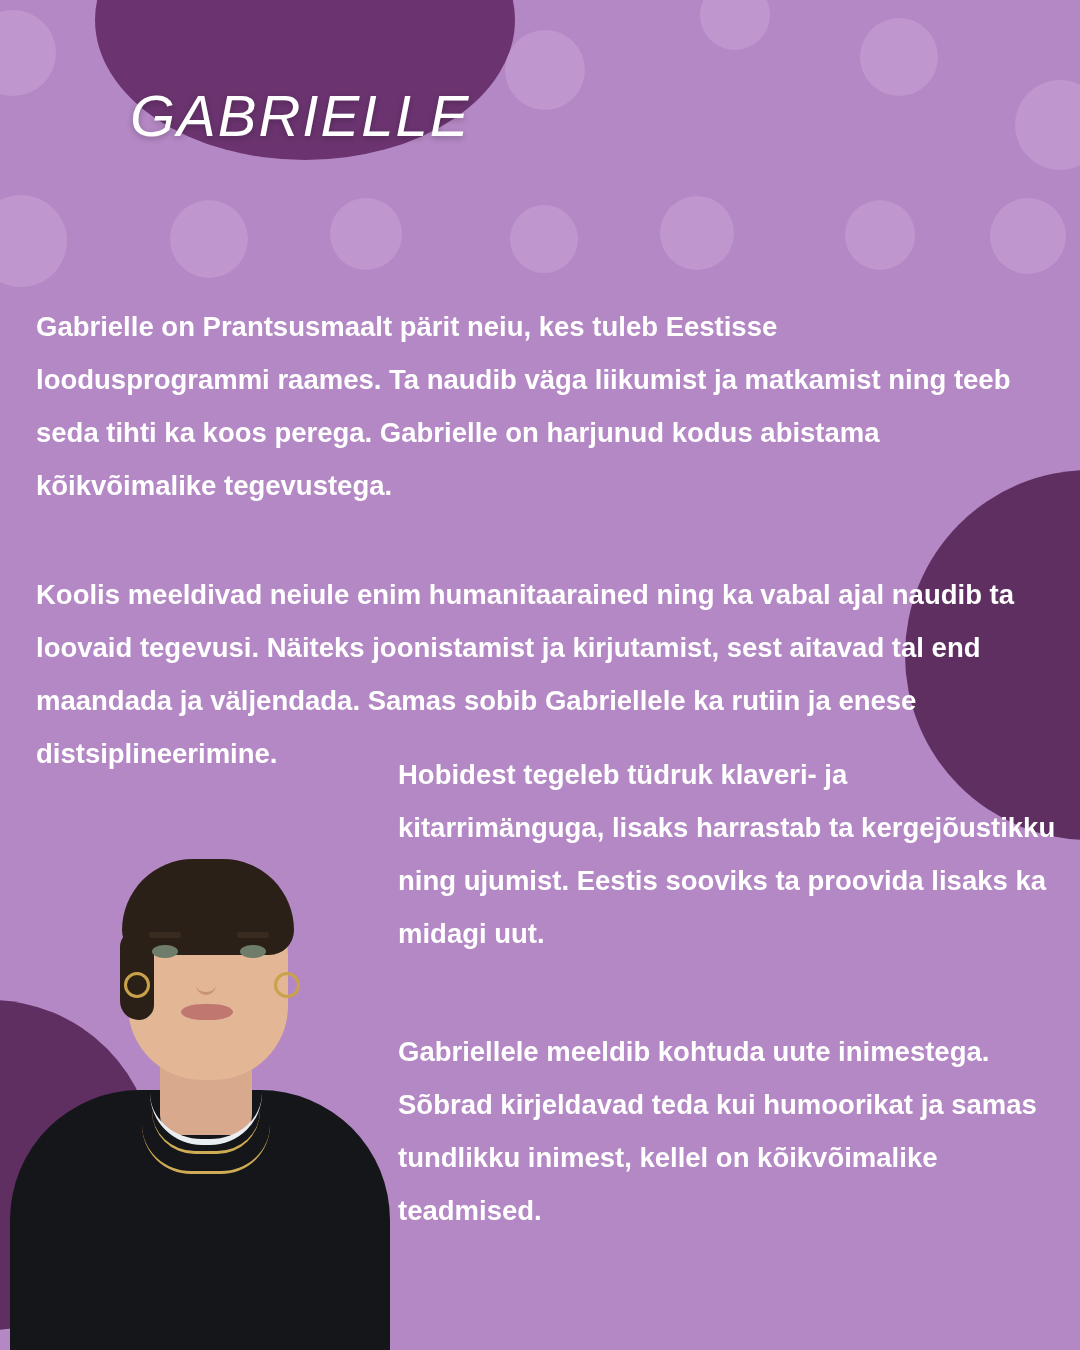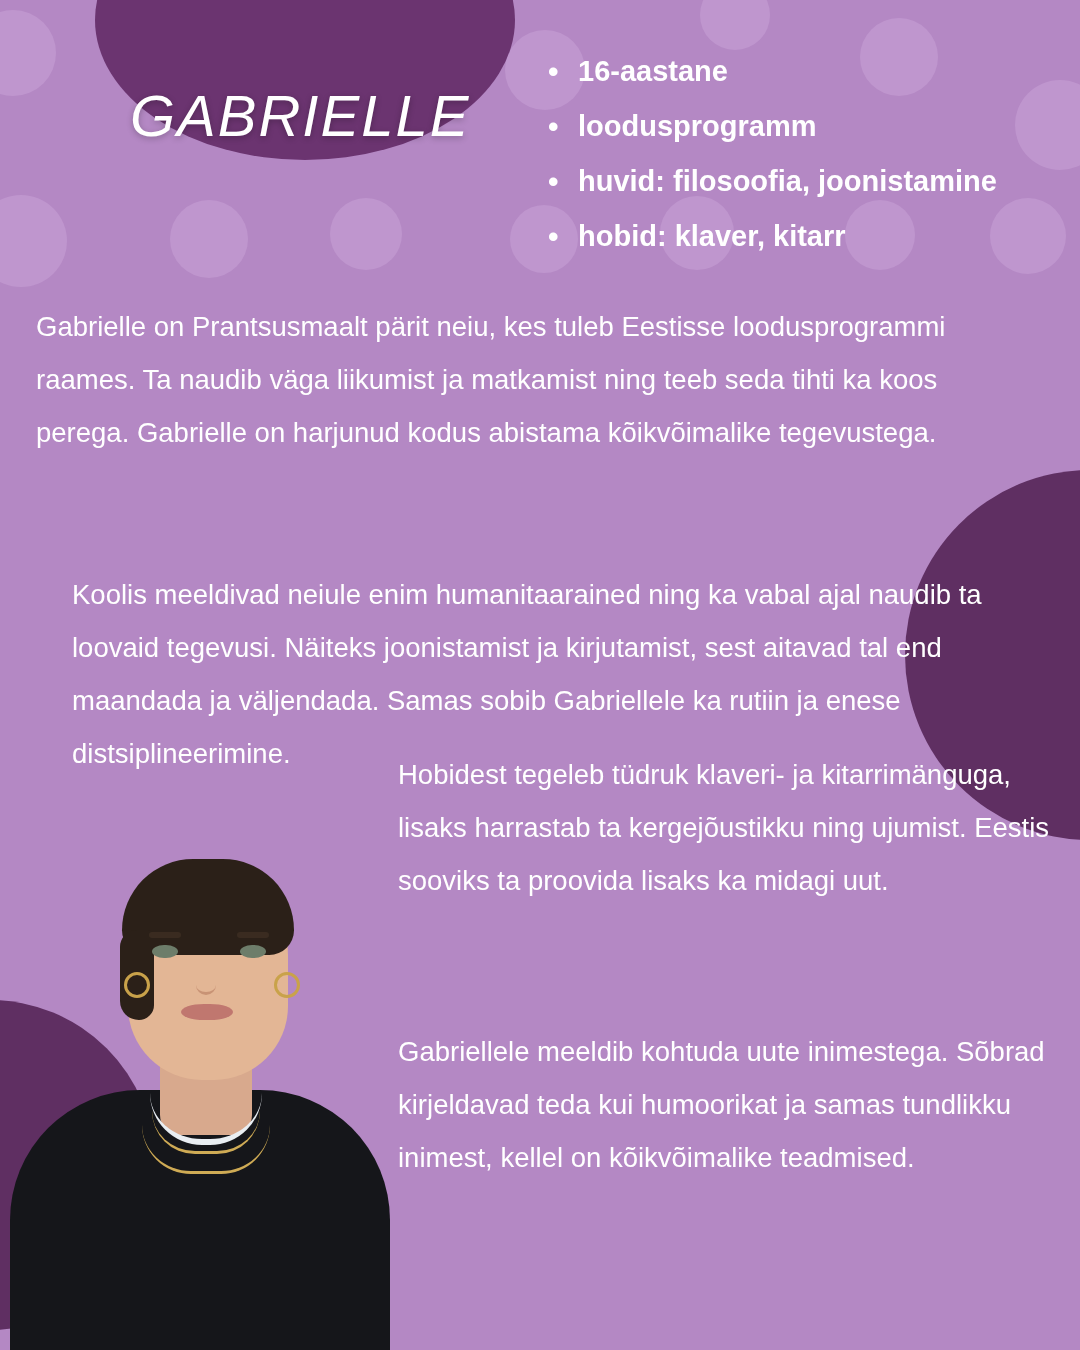--- a/index.html
+++ b/index.html
@@ -84,25 +84,25 @@
     left: 0;
     top: 0;
     font-size: 30px;
   }
 
   
   .para {
     position: absolute;
     color: #ffffff;
     font-size: 27.5px;
-    font-weight: normal;
+    font-weight: bold;
     line-height: 53px;
   }
   #p1 { left: 36px; top: 300px;  width: 980px; }
-  #p2 { left: 36px; top: 568px;  width: 990px; margin-left: 36px; }
+  #p2 { left: 36px; top: 568px;  width: 990px; }
   #p3 { left: 398px; top: 748px; width: 660px; }
   #p4 { left: 398px; top: 1025px; width: 660px; }
 
   
   .portrait {
     position: absolute;
     left: 0;
     bottom: 0;
     width: 400px;
     height: 600px;
@@ -242,26 +242,20 @@
   <div class="dot" style="left:660px;  top:196px;  width:74px;  height:74px;"></div>
   <div class="dot" style="left:845px;  top:200px;  width:70px;  height:70px;"></div>
   <div class="dot" style="left:990px;  top:198px;  width:76px;  height:76px;"></div>
   <div class="blob-dark" style="left:905px; top:470px; width:370px; height:370px;"></div>
   <div class="blob-dark" style="left:-175px; top:1000px; width:330px; height:330px;"></div>
 </div>
 
 <div class="header">
   <div class="name-blob"></div>
   <div class="name">GABRIELLE</div>
-  <ul class="facts">
-    <li>16-aastane</li>
-    <li>loodusprogramm</li>
-    <li>huvid: filosoofia, joonistamine</li>
-    <li>hobid: klaver, kitarr</li>
-  </ul>
 </div>
 
 <div class="para" id="p1">Gabrielle on Prantsusmaalt pärit neiu, kes tuleb Eestisse loodusprogrammi raames. Ta naudib väga liikumist ja matkamist ning teeb seda tihti ka koos perega. Gabrielle on harjunud kodus abistama kõikvõimalike tegevustega.</div>
 <div class="para" id="p2">Koolis meeldivad neiule enim humanitaarained ning ka vabal ajal naudib ta loovaid tegevusi. Näiteks joonistamist ja kirjutamist, sest aitavad tal end maandada ja väljendada. Samas sobib Gabriellele ka rutiin ja enese distsiplineerimine.</div>
 <div class="para" id="p3">Hobidest tegeleb tüdruk klaveri- ja kitarrimänguga, lisaks harrastab ta kergejõustikku ning ujumist. Eestis sooviks ta proovida lisaks ka midagi uut.</div>
 <div class="para" id="p4">Gabriellele meeldib kohtuda uute inimestega. Sõbrad kirjeldavad teda kui humoorikat ja samas tundlikku inimest, kellel on kõikvõimalike teadmised.</div>
 
 <div class="portrait">
   <div class="shirt"></div>
   <div class="neck"></div>

